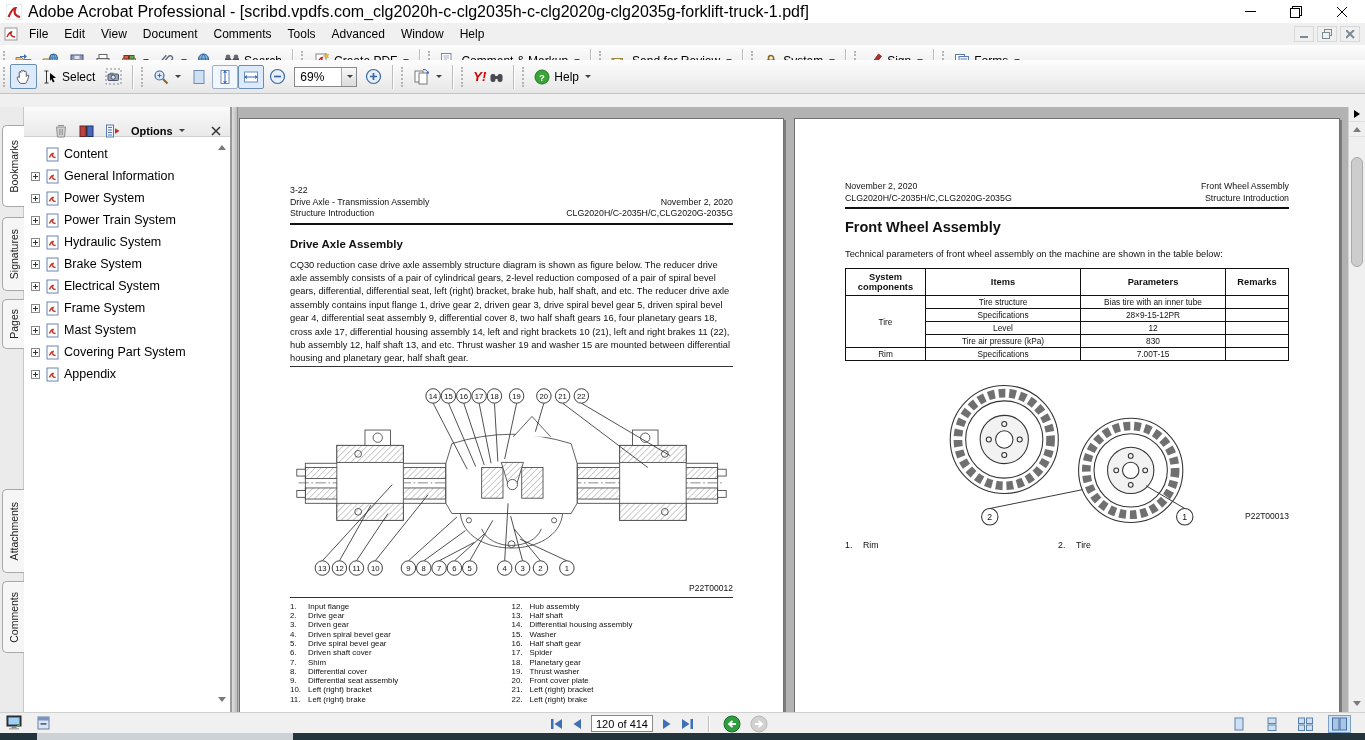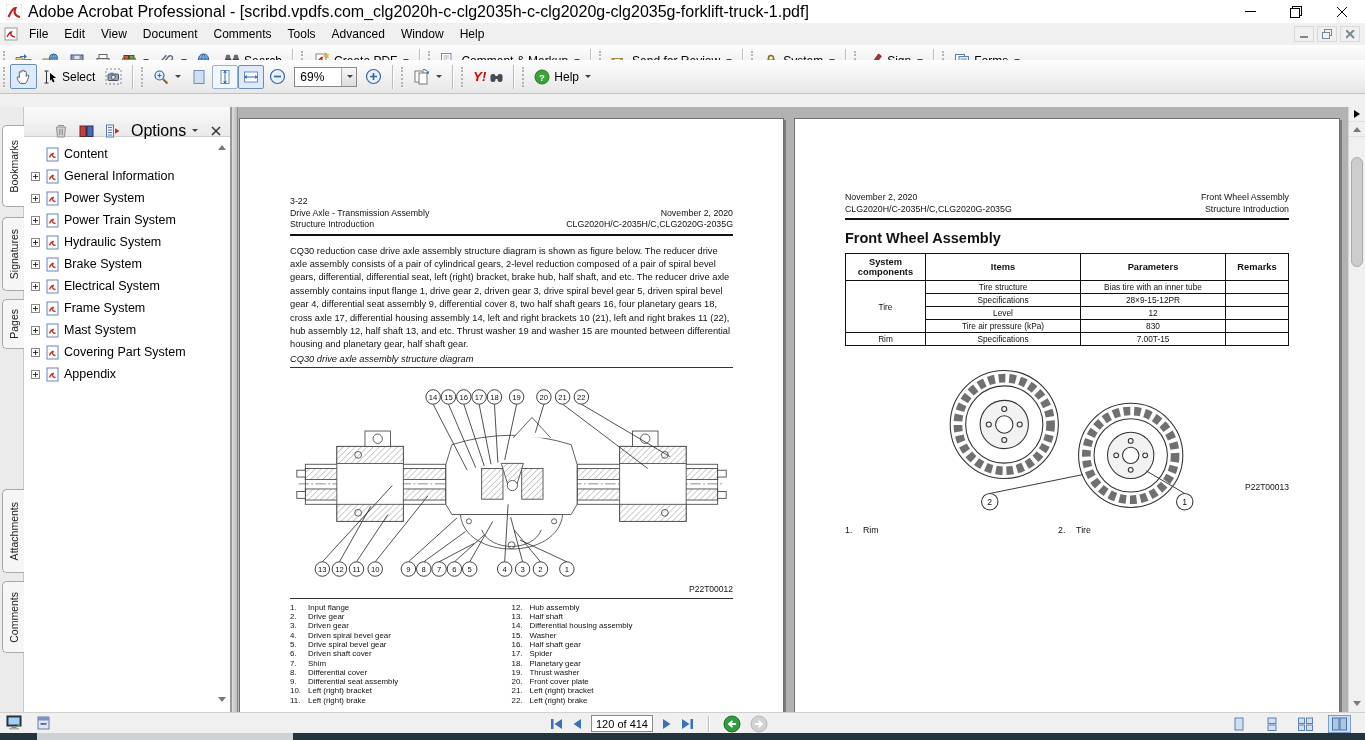--- a/index.html
+++ b/index.html
@@ -36,39 +36,39 @@
   .yahoo { color:#d00000; font-weight:bold; font-style:italic; font-size:13px; }
 
   
   .main { position:absolute; top:107px; left:0; width:1365px; height:605px; background:#b2b2b2; }
   .tabstrip { position:absolute; left:0; top:0; width:24px; height:605px; background:#ebebeb; border-right:1px solid #c6c6c6; }
   .vtab { position:absolute; left:2px; width:22px; background:#f6f6f6; border:1px solid #a8a8a8; border-right:none; border-radius:5px 0 0 5px; display:flex; align-items:center; justify-content:center; }
   .vtab span { writing-mode:vertical-rl; transform:rotate(180deg); font-size:10.5px; color:#222; }
   .vtab.active { background:#fff; z-index:2; }
 
   .panel { position:absolute; left:24px; top:0; width:207px; height:605px; background:#fff; border-right:1px solid #9a9a9a; }
-  .panel-toolbar { height:30px; background:linear-gradient(#fafafa,#e9e9e9); border-bottom:1px solid #cfcfcf; display:flex; align-items:center; gap:11px; padding:18px 9px 0 30px; font-size:16px; }
+  .panel-toolbar { height:30px; background:linear-gradient(#fafafa,#e9e9e9); border-bottom:1px solid #cfcfcf; display:flex; align-items:center; gap:11px; padding:18px 9px 0 30px; font-size:11px;font-weight:bold; }
   .panel-toolbar .opt { display:flex; align-items:center; gap:4px; }
   .panel-toolbar .pclose { margin-left:auto; }
   .bm-list { position:absolute; top:36px; left:6px; right:18px; bottom:8px; overflow:hidden; }
   .bm-row { display:flex; align-items:center; height:22px; gap:4px; font-size:12.5px; }
   .bm-ex { width:11px; flex:none; display:flex; justify-content:center; }
   .bm-ic { flex:none; display:flex; }
   .panel-scroll { position:absolute; right:1px; top:34px; width:14px; bottom:4px; }
   .arr { width:0; height:0; margin:4px auto; }
   .arr.up { border-left:4px solid transparent; border-right:4px solid transparent; border-bottom:5px solid #7a7a7a; }
   .arr.down { border-left:4px solid transparent; border-right:4px solid transparent; border-top:5px solid #7a7a7a; position:absolute; bottom:2px; left:3px; }
 
   .splitter { position:absolute; left:231px; top:0; width:7px; height:605px; background:linear-gradient(to right,#dedede,#bcbcbc); border-left:1px solid #9a9a9a; border-right:1px solid #8f8f8f; }
 
   .docarea { position:absolute; left:238px; top:0; width:1110px; height:605px; background:#b2b2b2; overflow:hidden; }
   .page { position:absolute; top:11px; height:720px; background:#fff; border:1px solid #707070; box-shadow:2px 2px 0 rgba(70,70,70,.5); }
   #page-left { left:1px; width:545px; }
   #page-right { left:556px; width:546px; }
-  .pagebody { position:absolute; left:50px; right:50px; top:0; color:#111;margin-top:11px; }
+  .pagebody { position:absolute; left:50px; right:50px; top:0; color:#111; }
 
   .phead { font-size:8.8px; line-height:11.5px; }
   .phrow { display:flex; justify-content:space-between; }
   .hr2 { height:2px; background:#111; margin-top:3px; }
   .hr1 { height:1px; background:#333; }
   .h-left { font-size:11.5px; font-weight:bold; margin-top:13px; }
   .h-right { font-size:14.5px; font-weight:bold; margin-top:10px; }
   .para { font-size:9.3px; line-height:13.4px; margin-top:9px; }
   .caption { font-style:italic; font-size:9.3px; margin-top:2px; margin-bottom:3px; }
 
@@ -650,22 +650,22 @@
           <div class="phrow">
               <span>Drive Axle - Transmission Assembly</span>
               <span>November 2, 2020</span>
             </div>
           <div class="phrow">
               <span>Structure Introduction</span>
               <span>CLG2020H/C-2035H/C,CLG2020G-2035G</span>
             </div>
         </div>
         <div class="hr2"></div>
+        <div class="h-left">Drive Axle Assembly</div>
         <div class="para">CQ30 reduction case drive axle assembly structure diagram is shown as figure below. The reducer drive axle assembly consists of a pair of cylindrical gears, 2-level reduction composed of a pair of spiral bevel gears, differential, differential seat, left (right) bracket, brake hub, half shaft, and etc. The reducer drive axle assembly contains input flange 1, drive gear 2, driven gear 3, drive spiral bevel gear 5, driven spiral bevel gear 4, differential seat assembly 9, differential cover 8, two half shaft gears 16, four planetary gears 18, cross axle 17, differential housing assembly 14, left and right brackets 10 (21), left and right brakes 11 (22), hub assembly 12, half shaft 13, and etc. Thrust washer 19 and washer 15 are mounted between differential housing and planetary gear, half shaft gear.</div>
-        <div class="caption">CQ30 drive axle assembly structure diagram</div>
         <div class="hr1"></div>
         <div class="figure" style="height:230px">
           <svg viewBox="0 0 520 230" width="100%" height="100%">
             <defs>
               <pattern id="hatch" width="5" height="5" patternUnits="userSpaceOnUse" patternTransform="rotate(45)">
                 <rect width="5" height="5" fill="#fff"></rect>
                   <line x1="0" y1="0" x2="0" y2="5" stroke="#8a8a8a" stroke-width="1"></line>
               </pattern>
             </defs>
             <g stroke="#444" fill="none" stroke-width="1">
@@ -884,20 +884,21 @@
               <span>November 2, 2020</span>
               <span>Front Wheel Assembly</span>
             </div>
           <div class="phrow">
               <span>CLG2020H/C-2035H/C,CLG2020G-2035G</span>
               <span>Structure Introduction</span>
             </div>
         </div>
         <div class="hr2"></div>
         <div class="h-right">Front Wheel Assembly</div>
+        <div class="para" style="margin-top:13px">Technical parameters of front wheel assembly on the machine are shown in the table below:</div>
         <table class="params">
           <colgroup>
               <col style="width:80px">
               <col style="width:155px">
               <col style="width:145px">
               <col style="width:63px">
             </colgroup>
           <thead>
               <tr>
             <th>System components</th>
@@ -960,21 +961,21 @@
             </g>
             <g id="tire-callouts">
                 <line x1="150" y1="137.5" x2="246" y2="118" stroke="#333" stroke-width="1"></line>
                 <circle cx="150" cy="146" r="8.5" fill="#fff" stroke="#333" stroke-width="1.1"></circle>
                 <text x="150" y="149.2" text-anchor="middle" font-size="9" fill="#111" font-family="Liberation Sans, sans-serif">2</text>
                 <line x1="352" y1="137.5" x2="312" y2="114" stroke="#333" stroke-width="1"></line>
                 <circle cx="352" cy="146" r="8.5" fill="#fff" stroke="#333" stroke-width="1.1"></circle>
                 <text x="352" y="149.2" text-anchor="middle" font-size="9" fill="#111" font-family="Liberation Sans, sans-serif">1</text>
               </g>
           </svg>
-          <span class="figid" style="bottom:26px">P22T00013</span>
+          <span class="figid" style="bottom:12px">P22T00013</span>
         </div>
         <div class="rlegend">
           <div class="item">
               <span class="leg-num">1.</span>
               <span>Rim</span>
             </div>
           <div class="item">
               <span class="leg-num">2.</span>
               <span>Tire</span>
             </div>

